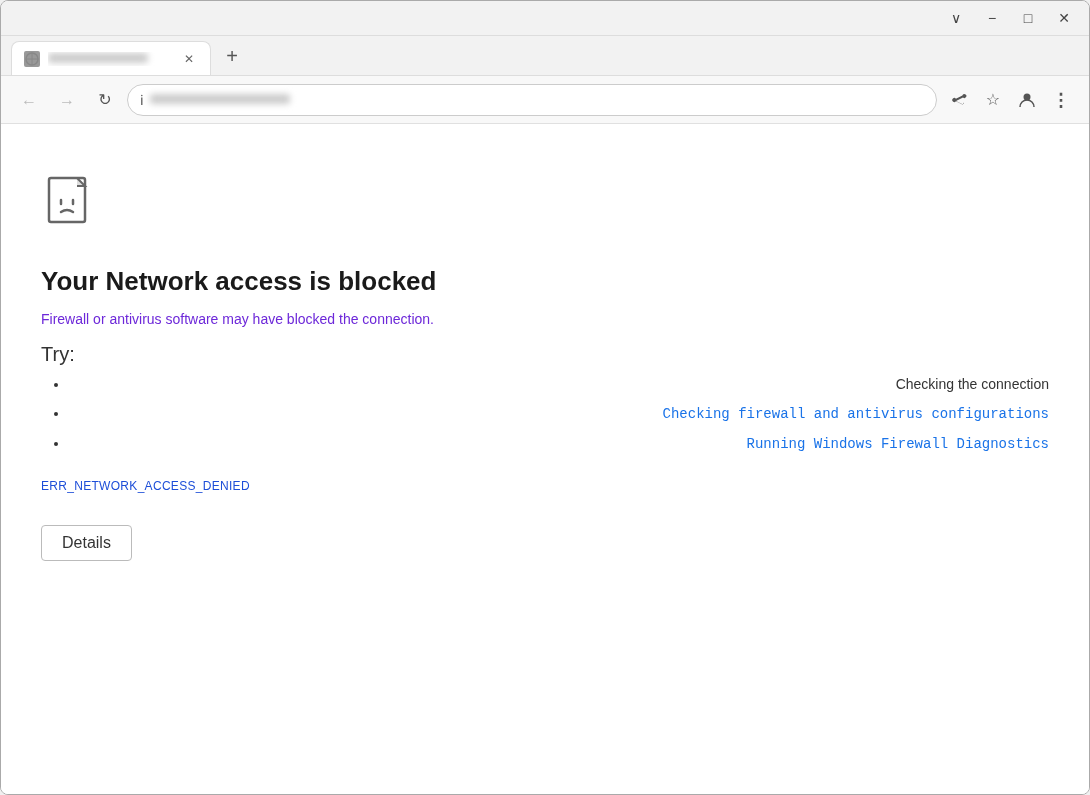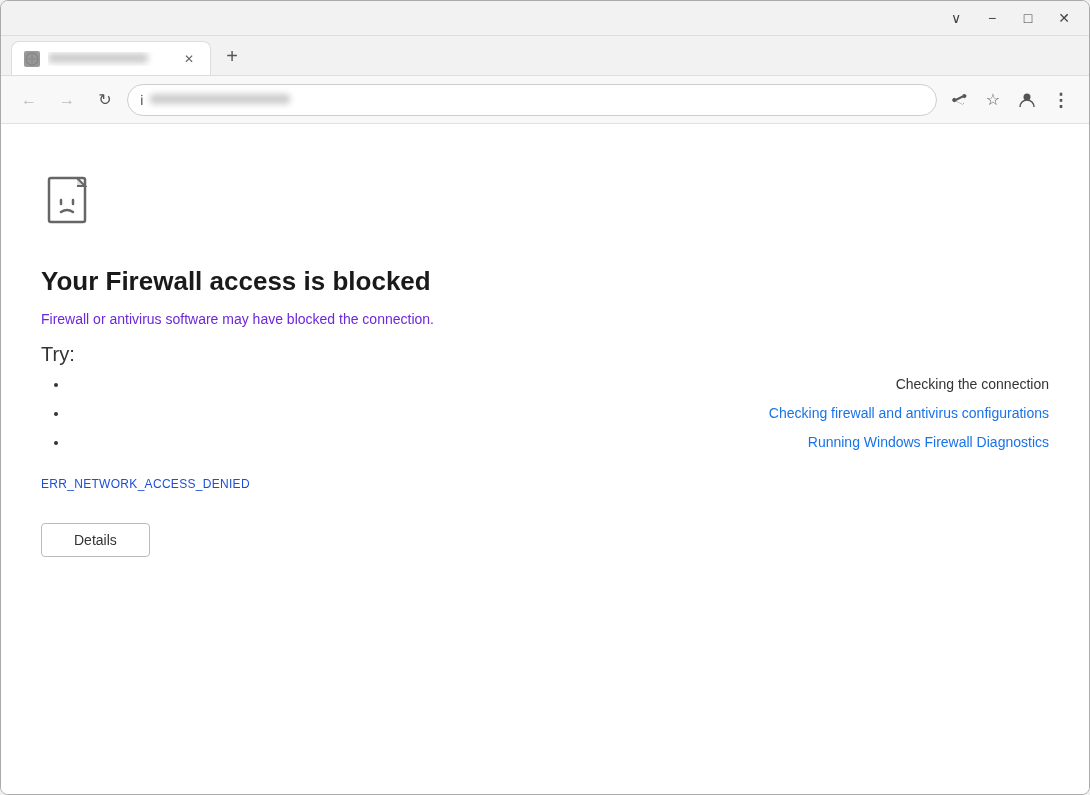--- a/index.html
+++ b/index.html
@@ -262,35 +262,36 @@
       font-size: 14px;
       color: #333;
       margin-bottom: 8px;
       line-height: 1.5;
     }
 
     .error-link {
       color: #1a73e8;
       text-decoration: none;
       cursor: pointer;
+      font-family: Liberation Mono, monospace;
     }
 
     .error-code {
       font-size: 12px;
       color: #1d4ed8;
       margin-bottom: 32px;
       letter-spacing: 0.3px;
     }
 
     .details-btn {
-      padding: 8px 32px;
+      padding: 8px 20px;
       background: #fff;
       border: 1px solid #bbb;
       border-radius: 4px;
-      font-size: 14px;
+      font-size: 16px;
       color: #333;
       cursor: pointer;
       font-family: inherit;
     }
   </style>
 </head>
 <body>
 
 <div class="window">
 
@@ -362,21 +363,21 @@
         <rect x="8" y="4" width="36" height="44" rx="2" ry="2" fill="none" stroke="#666" stroke-width="2.5"></rect>
 
         <polyline points="36,4 44,12 36,12" fill="#ddd" stroke="#666" stroke-width="2"></polyline>
 
         <line x1="20" y1="26" x2="20" y2="30" stroke="#666" stroke-width="2.5" stroke-linecap="round"></line>
         <line x1="32" y1="26" x2="32" y2="30" stroke="#666" stroke-width="2.5" stroke-linecap="round"></line>
         <path d="M20 38 Q26 34 32 38" stroke="#666" stroke-width="2.5" fill="none" stroke-linecap="round"></path>
       </svg>
     </div>
 
-    <h1 class="error-heading">Your Firewall access is blocked</h1>
+    <h1 class="error-heading">Your Network access is blocked</h1>
     <p class="error-subtitle">Firewall or antivirus software may have blocked the connection.</p>
     <p class="error-try-label">Try:</p>
 
     <ul class="error-list">
       <li>
         <span>Checking the connection</span>
       </li>
       <li>
         <a class="error-link" href="#">Checking firewall and antivirus configurations</a>
       </li>

